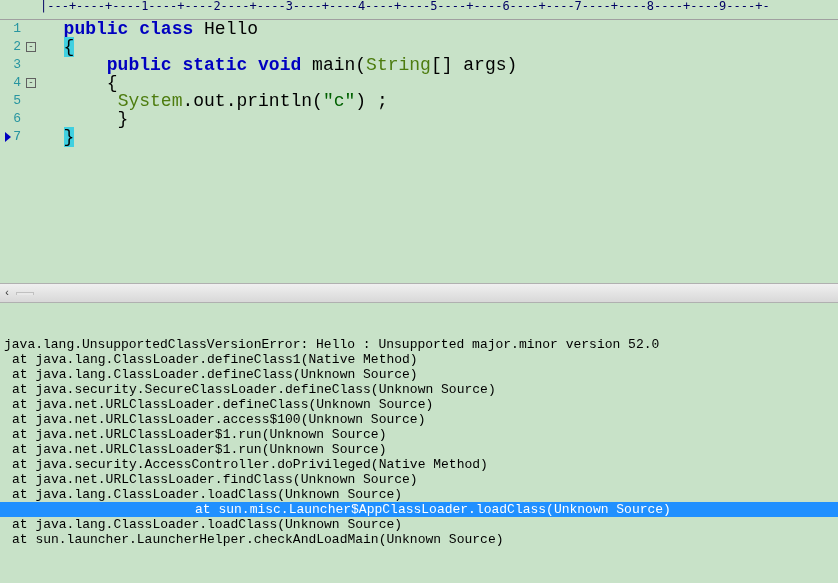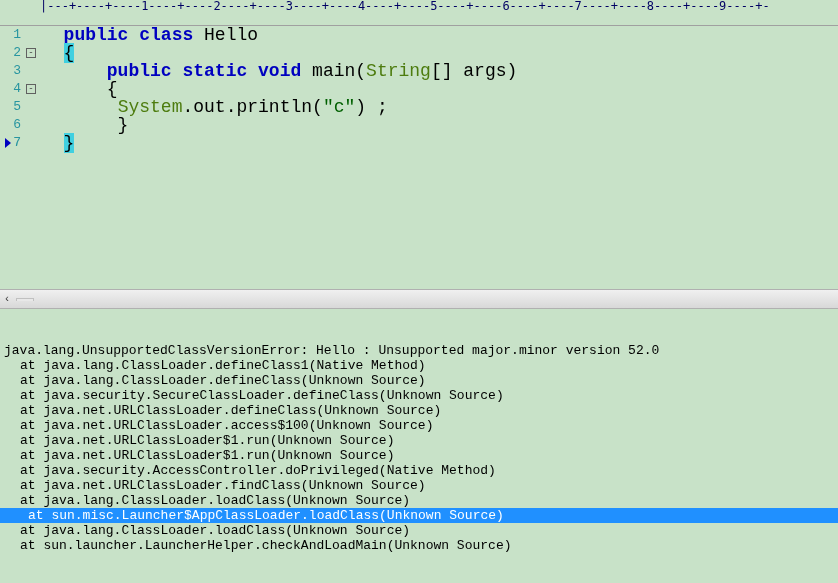--- a/index.html
+++ b/index.html
@@ -7,21 +7,21 @@
   font-family: Consolas, "Courier New", monospace;
   font-size: 13px;
   background: #c8e2c8;
   width: 838px;
   height: 583px;
   overflow: hidden;
   display: flex;
   flex-direction: column;
 }
 .ruler {
-  height: 26px;
+  height: 20px;
   background: #c8e2c8;
   color: #000064;
   font-size: 12px;
   line-height: 13px;
   white-space: pre;
   overflow: hidden;
   padding-left: 40px;
   border-bottom: 1px solid #a0a0a0;
   font-family: Consolas, monospace;
 }
@@ -89,25 +89,26 @@
   flex: 1;
   background: #c8e2c8;
   font-size: 13px;
   line-height: 15px;
   white-space: pre;
   color: #000000;
   overflow: hidden;
   padding-top: 4px;
 }
 .console-line { padding-left: 4px; }
-.console-indent { padding-left: 20px; }
+.console-indent { padding-left: 12px; }
 .hl-line {
   background: #2090ff;
   color: #ffffff;
   padding-left: 28px;
+  text-align: center;
 }
 </style>
 </head>
 <body>
 
 <div class="ruler-wrap">
   <div class="ruler">|---+----+----1----+----2----+----3----+----4----+----5----+----6----+----7----+----8----+----9----+-</div>
 </div>
 
 <div class="editor-pane">

